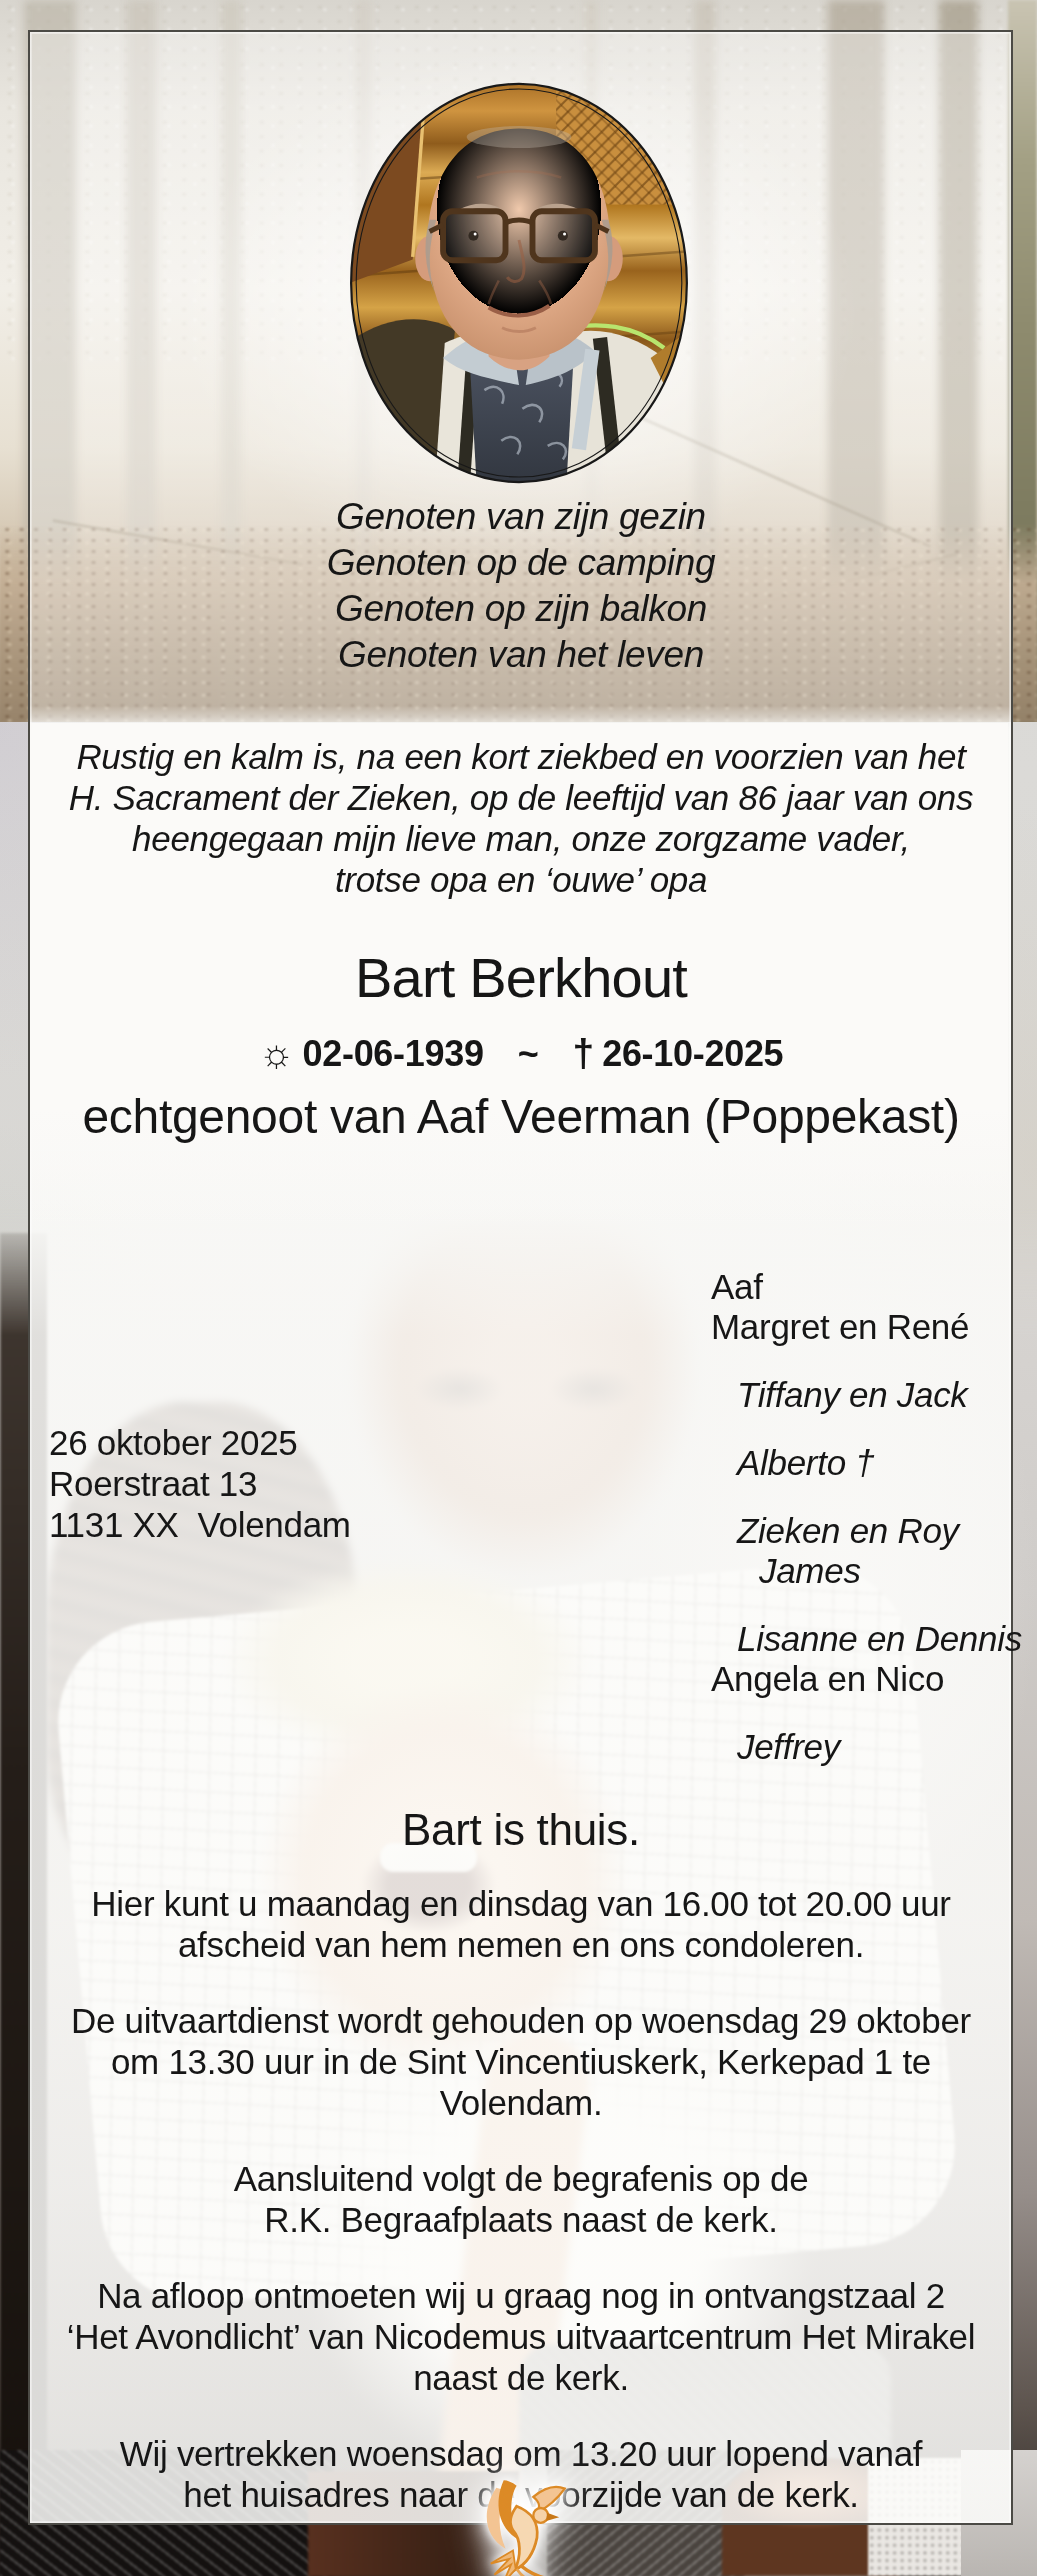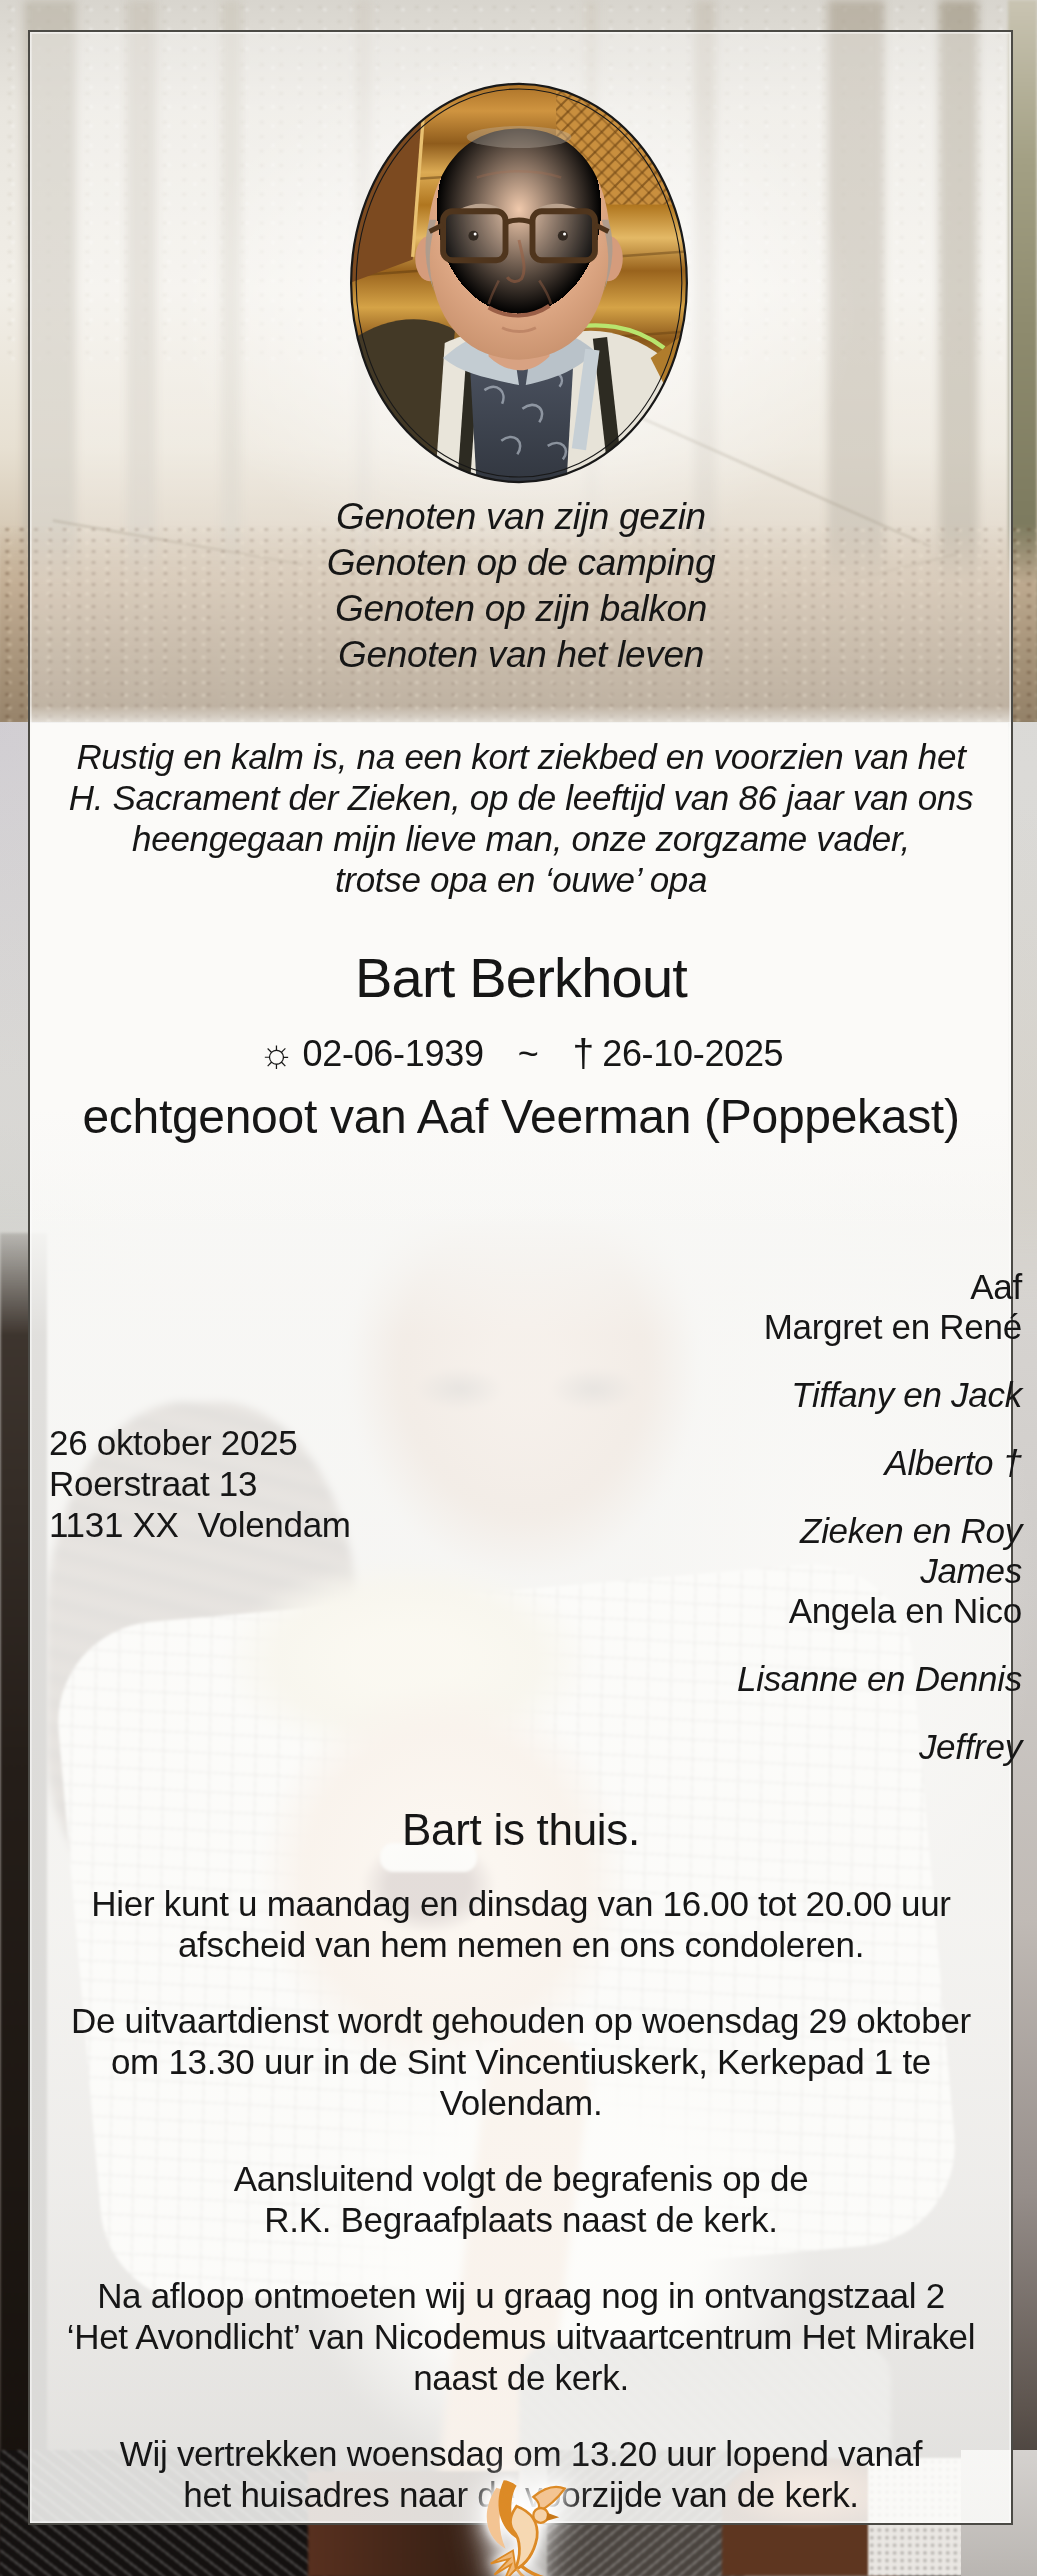--- a/index.html
+++ b/index.html
@@ -92,26 +92,26 @@
                    rgba(253,253,251,.85) 696px,rgba(253,253,251,.85) 100%);}
   .white-mid{position:absolute;left:30px;top:723px;width:978px;height:507px;z-index:3;
         background:linear-gradient(180deg,#fbfaf8 0%,#fbfaf8 76%,rgba(251,250,248,0) 100%);}
   
   .oval{position:absolute;left:345px;top:78px;width:348px;height:410px;z-index:5;}
   
   .txt{position:absolute;left:28px;width:986px;text-align:center;z-index:6;letter-spacing:-0.3px;}
   .epitaph{top:494px;font-style:italic;font-size:37px;line-height:46px;white-space:pre-line;}
   .announce{top:736px;font-size:35px;line-height:41px;white-space:pre-line;font-style:italic;}
   .name{top:941px;font-size:56px;line-height:73px;letter-spacing:-0.8px;}
-  .dates{top:1032px;font-size:36px;line-height:42px;}
+  .dates{top:1032px;font-size:36px;line-height:42px;font-weight:bold;}
   .dates .sym{font-size:39px;}
   .dates .sep{display:inline-block;margin:0 34px;}
   .dates .sp{display:inline-block;margin-right:8.4px;}
   .spouse{top:1096px;font-size:48px;line-height:42px;}
-  .family{position:absolute;left:711px;top:1267px;z-index:6;text-align:right;font-size:35px;line-height:40px;letter-spacing:-0.3px;}
+  .family{position:absolute;left:711px;top:1267px;z-index:6;text-align:left;font-size:35px;line-height:40px;letter-spacing:-0.3px;}
   .fam-italic{font-style:italic;}
   .ind1{padding-left:26px;margin-top:28px;}
   .ind2{padding-left:48px;}
   .address{position:absolute;left:49px;top:1422px;z-index:6;text-align:left;font-size:35px;line-height:41px;white-space:pre-wrap;letter-spacing:-0.3px;}
   .home{top:1809px;font-size:44px;line-height:41px;}
   .paras{top:1883px;}
   .para{font-size:35px;line-height:41px;white-space:pre-line;margin-bottom:35px;}
   
   .logo{position:absolute;left:463px;top:2478px;width:111px;height:110px;z-index:7;
         filter:drop-shadow(0 0 4.2px #fff) drop-shadow(0 0 10px rgba(255,255,255,.95)) drop-shadow(0 0 17px rgba(255,255,255,.8));}
@@ -280,22 +280,22 @@
   <div class="txt spouse">echtgenoot van Aaf Veerman (Poppekast)</div>
 
   <div class="family">
 
   <div class="fam-line fam-roman">Aaf</div>
       <div class="fam-line fam-roman">Margret en René</div>
       <div class="fam-line fam-italic ind1">Tiffany en Jack</div>
       <div class="fam-line fam-italic ind1">Alberto †</div>
       <div class="fam-line fam-italic ind1">Zieken en Roy</div>
       <div class="fam-line fam-italic ind2">James</div>
+      <div class="fam-line fam-italic ind1">Lisanne en Dennis</div>
       <div class="fam-line fam-roman">Angela en Nico</div>
-      <div class="fam-line fam-italic ind1">Lisanne en Dennis</div>
       <div class="fam-line fam-italic ind1">Jeffrey</div>
     </div>
 
   <div class="address">26 oktober 2025
 Roerstraat 13
 1131 XX&nbsp; Volendam</div>
 
   <div class="txt home">Bart is thuis.</div>
 
   <div class="txt paras">

